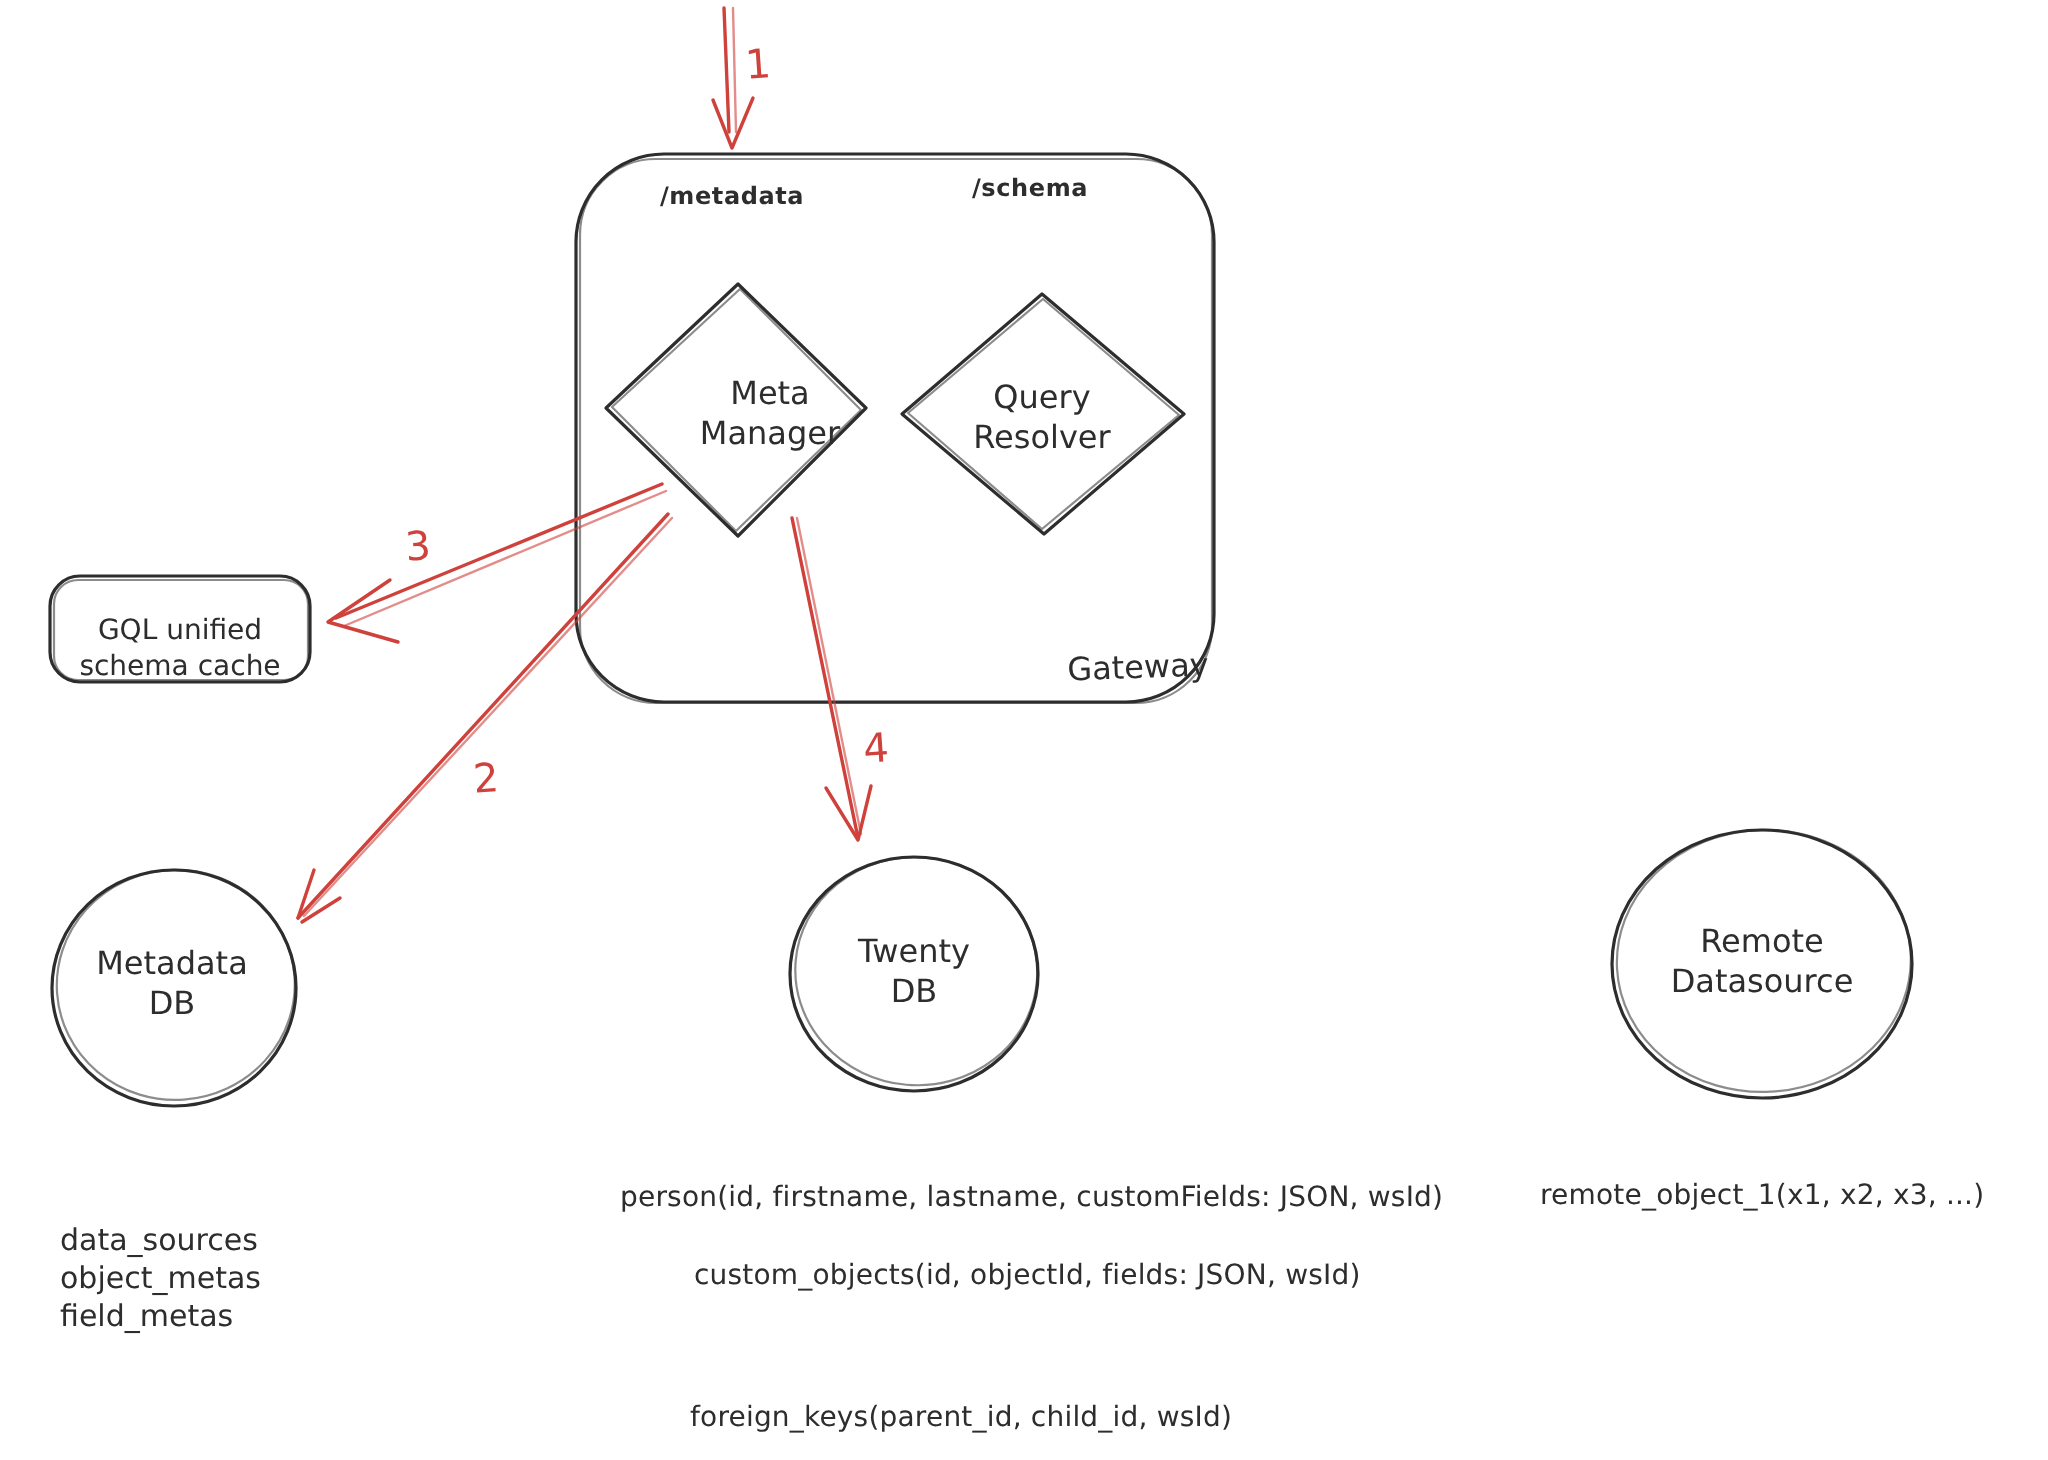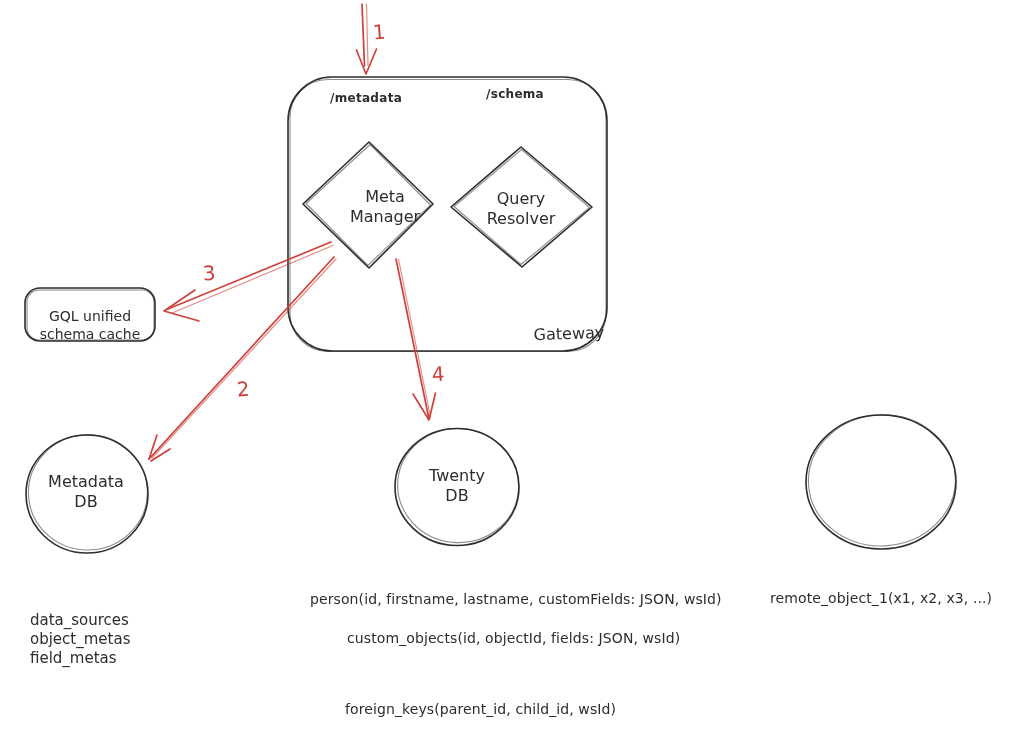--- a/index.html
+++ b/index.html
@@ -119,20 +119,22 @@
 Resolver</div>
   <div class="label gateway-label center" style="left:569px; top:334px; transform:translate(-50%,-50%) rotate(-2deg);">Gateway</div>
 
   <div class="label cache-label center" style="left:90px; top:314px;margin-top:11px;">GQL unified
 schema cache</div>
 
   <div class="label node-label center" style="left:86px; top:492px;">Metadata
 DB</div>
   <div class="label node-label center" style="left:457px; top:486px;">Twenty
 DB</div>
+  <div class="label node-label center" style="left:881px; top:481px;">Remote
+Datasource</div>
 
   <div class="arrow-num" style="left:379px; top:32px;">1</div>
   <div class="arrow-num" style="left:243px; top:389px;">2</div>
   <div class="arrow-num" style="left:209px; top:273px;">3</div>
   <div class="arrow-num" style="left:438px; top:374px;">4</div>
 
   <div class="label schema-list" style="left:30px; top:583px;margin-top:28px;">data_sources
 object_metas
 field_metas</div>
   <div class="label schema-text" style="left:310px; top:590px;">person(id, firstname, lastname, customFields: JSON, wsId)</div>

